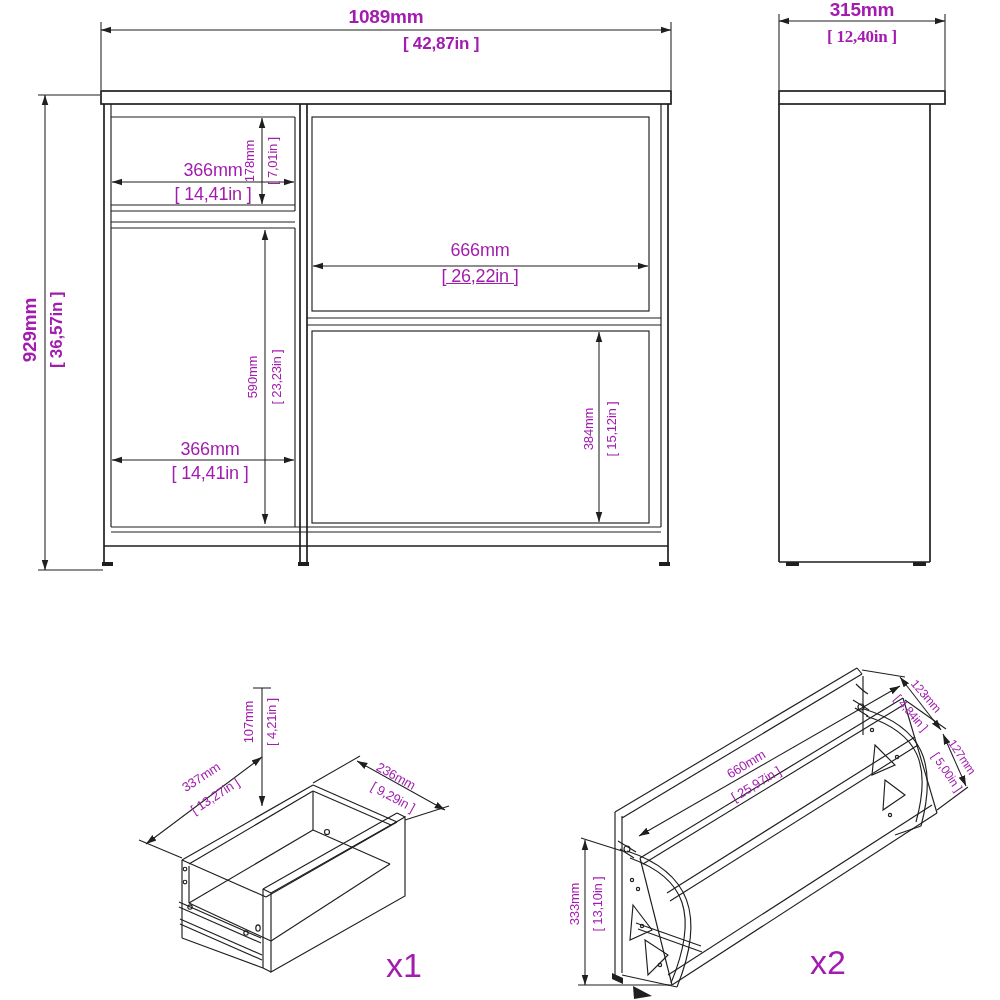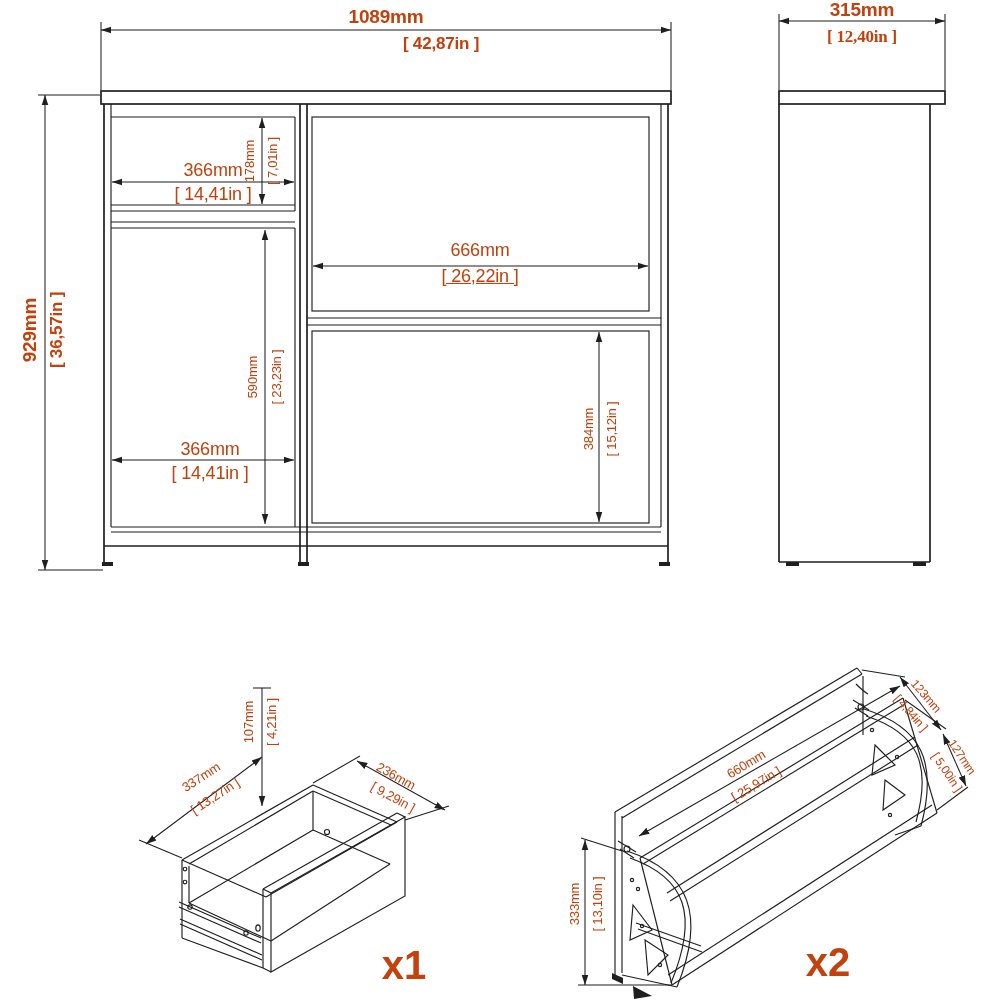--- a/index.html
+++ b/index.html
@@ -1,25 +1,25 @@
 <!DOCTYPE html>
 <html><head>
 <meta charset="utf-8">
 <style>
   html,body{margin:0;padding:0;background:#fff;}
   .canvas{position:relative;width:1000px;height:1000px;background:#ffffff;overflow:hidden;
-          font-family:"Liberation Sans","DejaVu Sans",sans-serif;color:#c2410c;}
+          font-family:"Liberation Sans","DejaVu Sans",sans-serif;color:#a21caf;}
   svg.linework{position:absolute;left:0;top:0;}
   .lbl{position:absolute;transform:translate(-50%,-50%);white-space:nowrap;
        font-size:18px;font-weight:500;letter-spacing:-0.2px;line-height:1;}
   .big{font-size:19px;font-weight:700;}
   .bigin{font-size:17px;font-weight:700;}
   .sm{font-size:13px;}
   .xs{font-size:12px;}
-  .qty{font-size:40px;font-weight:700;letter-spacing:0;}
+  .qty{font-size:34px;font-weight:400;letter-spacing:0;}
   .ra{transform:translate(-50%,-50%) rotate(var(--a));}
 </style>
 </head>
 <body>
 
 <div class="canvas">
 
 <svg class="linework" width="1000" height="1000" viewBox="0 0 1000 1000">
   <defs>
     <marker id="ah" viewBox="0 0 10 8" markerWidth="11" markerHeight="9" refX="9.5" refY="4" orient="auto-start-reverse" markerUnits="userSpaceOnUse">

